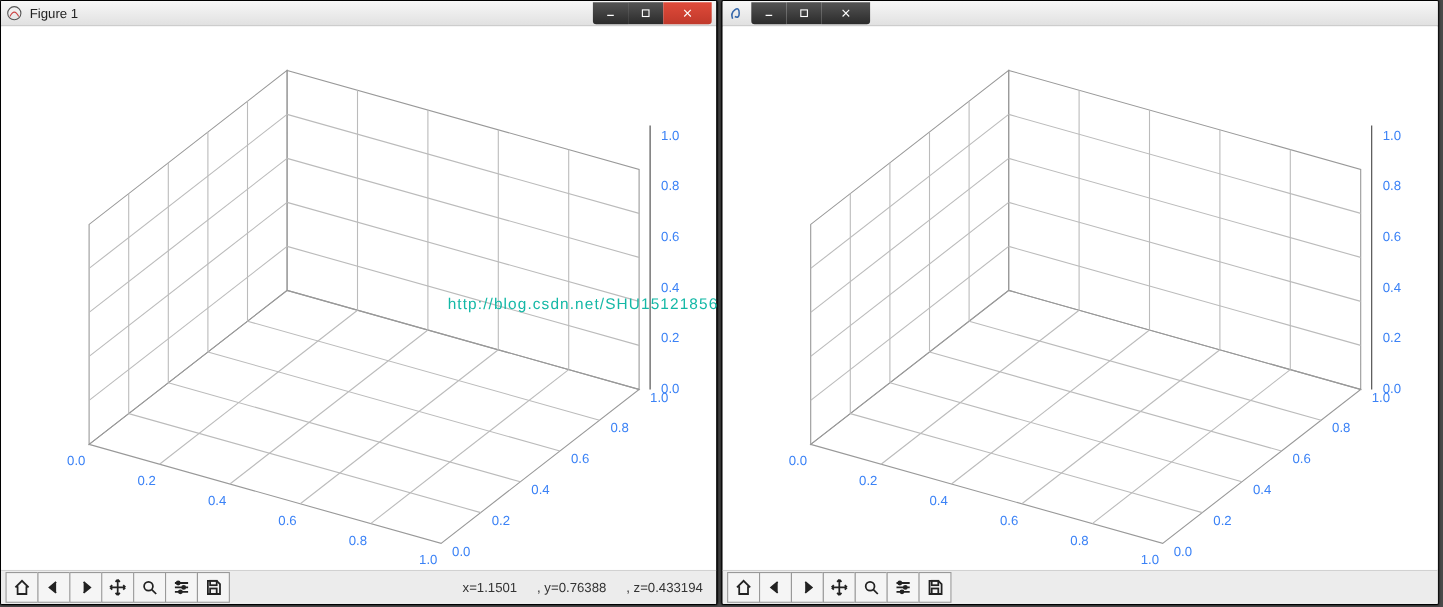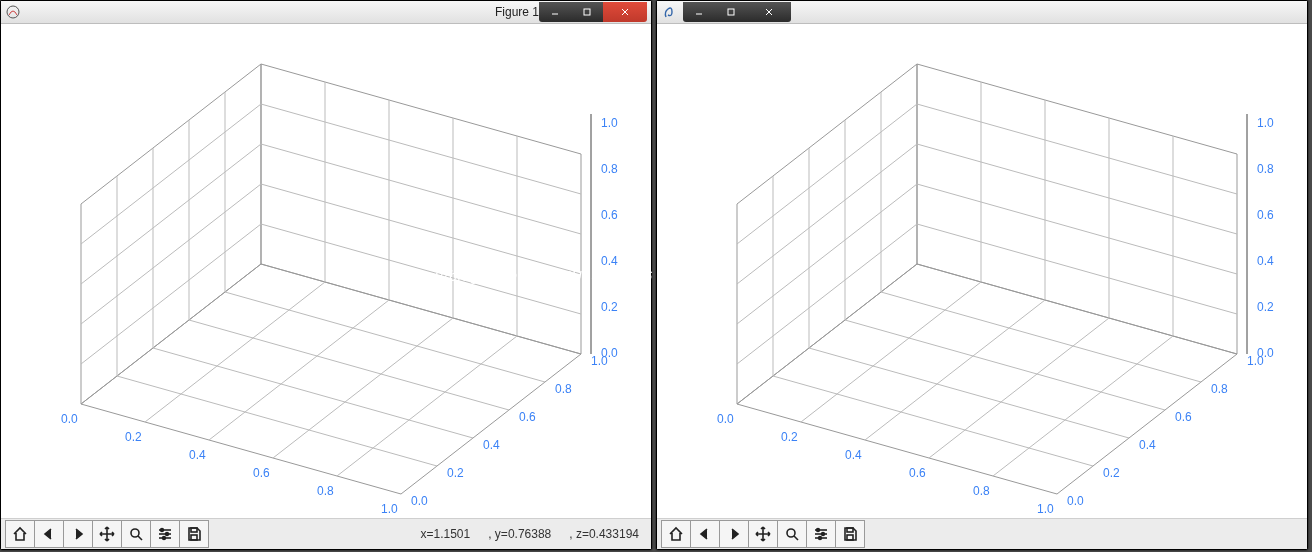--- a/index.html
+++ b/index.html
@@ -1,34 +1,34 @@
 <!DOCTYPE html>
 <html><head>
 <meta charset="utf-8">
 <style>
 html,body{margin:0;padding:0;font-family:"Segoe UI",Tahoma,sans-serif;font-size:12px;background:#4a4a4a;}
-.desktop{width:1060px;height:552px;position:relative;display:flex;gap:4px;padding:0;text-align:right;}
+.desktop{width:1060px;height:552px;position:relative;display:flex;gap:4px;padding:0;}
 .figwin{width:650px;height:548px;background:#fff;border:1px solid #000;border-radius:2px;box-shadow:0 0 2px #000;display:flex;flex-direction:column;position:relative;}
 .titlebar{height:22px;background:linear-gradient(#f7f7f7,#e1e1e1);border-bottom:1px solid #bdbdbd;display:flex;align-items:center;padding:0 4px;position:relative;}
 .titlebar .appicon{width:16px;height:16px;margin-right:6px;display:flex;align-items:center;justify-content:center;}
 .titlebar .title{color:#222;flex:1;}
 .winbtns{display:flex;height:20px;margin-top:-1px;}
 .winbtn{width:32px;height:20px;display:flex;align-items:center;justify-content:center;color:#fff;font-weight:bold;font-size:10px;cursor:pointer;}
 .winbtn.min{background:linear-gradient(#545454,#2b2b2b);border-radius:0 0 0 3px;}
 .winbtn.max{background:linear-gradient(#545454,#2b2b2b);}
 .winbtn.close{background:linear-gradient(#e04b3a,#c0392b);border-radius:0 0 3px 0;width:44px;}
 .winbtn svg{stroke:#fff;}
 .canvas{flex:1;background:#fff;position:relative;overflow:hidden;}
 .toolbar{height:30px;background:#ececec;border-top:1px solid #cfcfcf;display:flex;align-items:center;padding:0 4px;gap:0;}
 .tbtn{width:28px;height:26px;border:1px solid #999;background:#f5f5f5;display:flex;align-items:center;justify-content:center;cursor:pointer;margin-left:-1px;}
 .tbtn:first-child{margin-left:0;}
 .tbtn svg{stroke:#222;fill:none;stroke-width:1.6;}
 .status{margin-left:auto;display:flex;gap:18px;color:#333;font-size:12px;padding-right:8px;}
 .tick{position:absolute;font-size:12px;color:#3b82f6;}
-.watermark{position:absolute;left:50%;top:50%;transform:translate(-50%,-50%);color:#ffffff;font-size:14px;letter-spacing:1px;pointer-events:none;white-space:nowrap;font-style:italic;}
+.watermark{position:absolute;left:50%;top:50%;transform:translate(-50%,-50%);color:#14b8a6;font-size:14px;letter-spacing:1px;pointer-events:none;white-space:nowrap;}
 </style>
 </head>
 <body>
 <div class="desktop">
 
 <div class="figwin">
   <div class="titlebar">
     <span class="appicon">
       <svg width="14" height="14" viewBox="0 0 14 14">
             <circle cx="7" cy="7" r="6" fill="none" stroke="#555"></circle>

